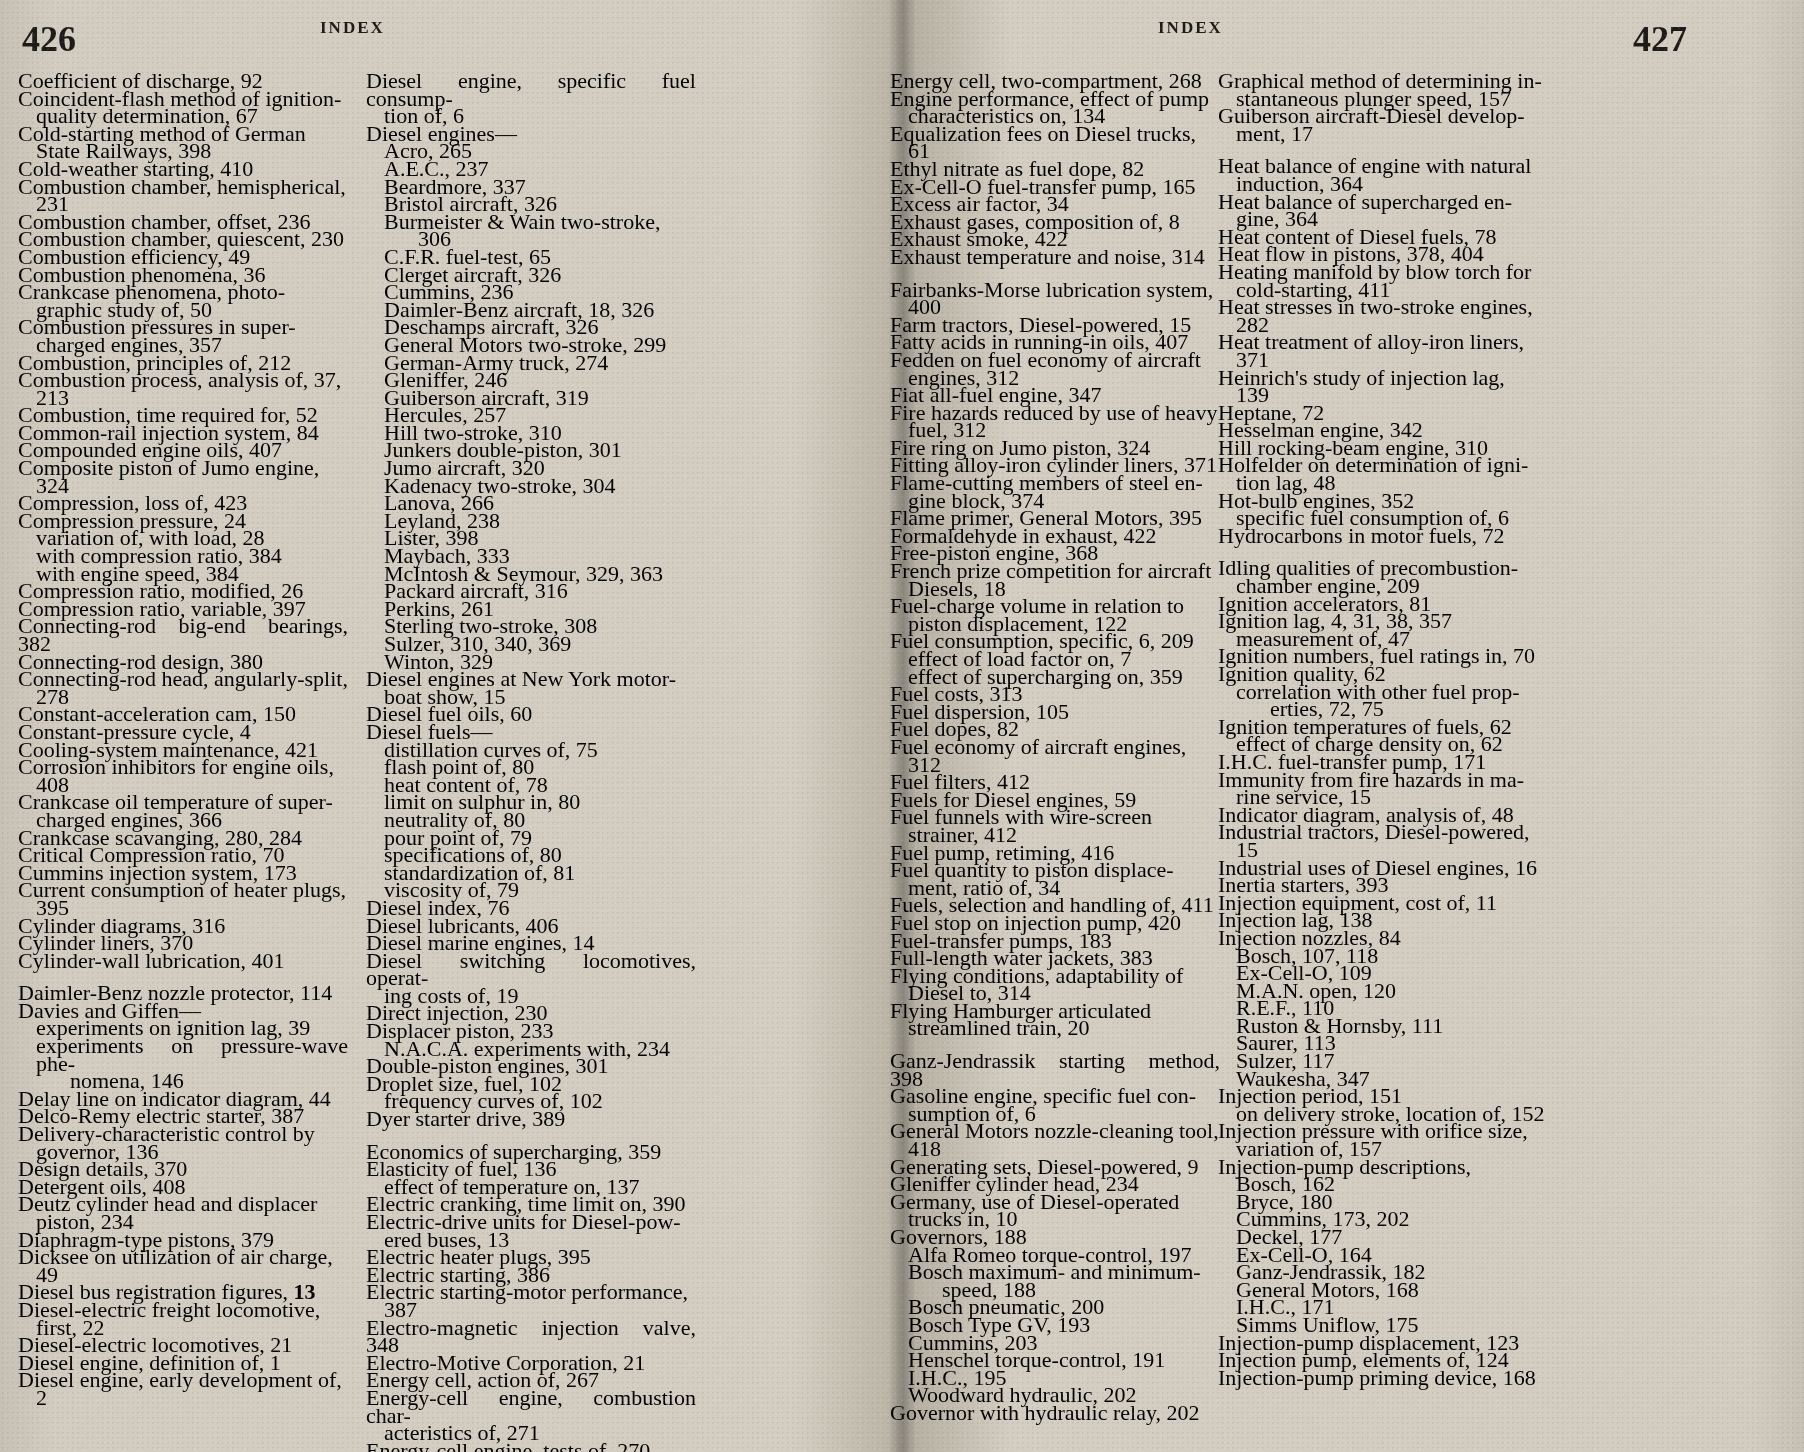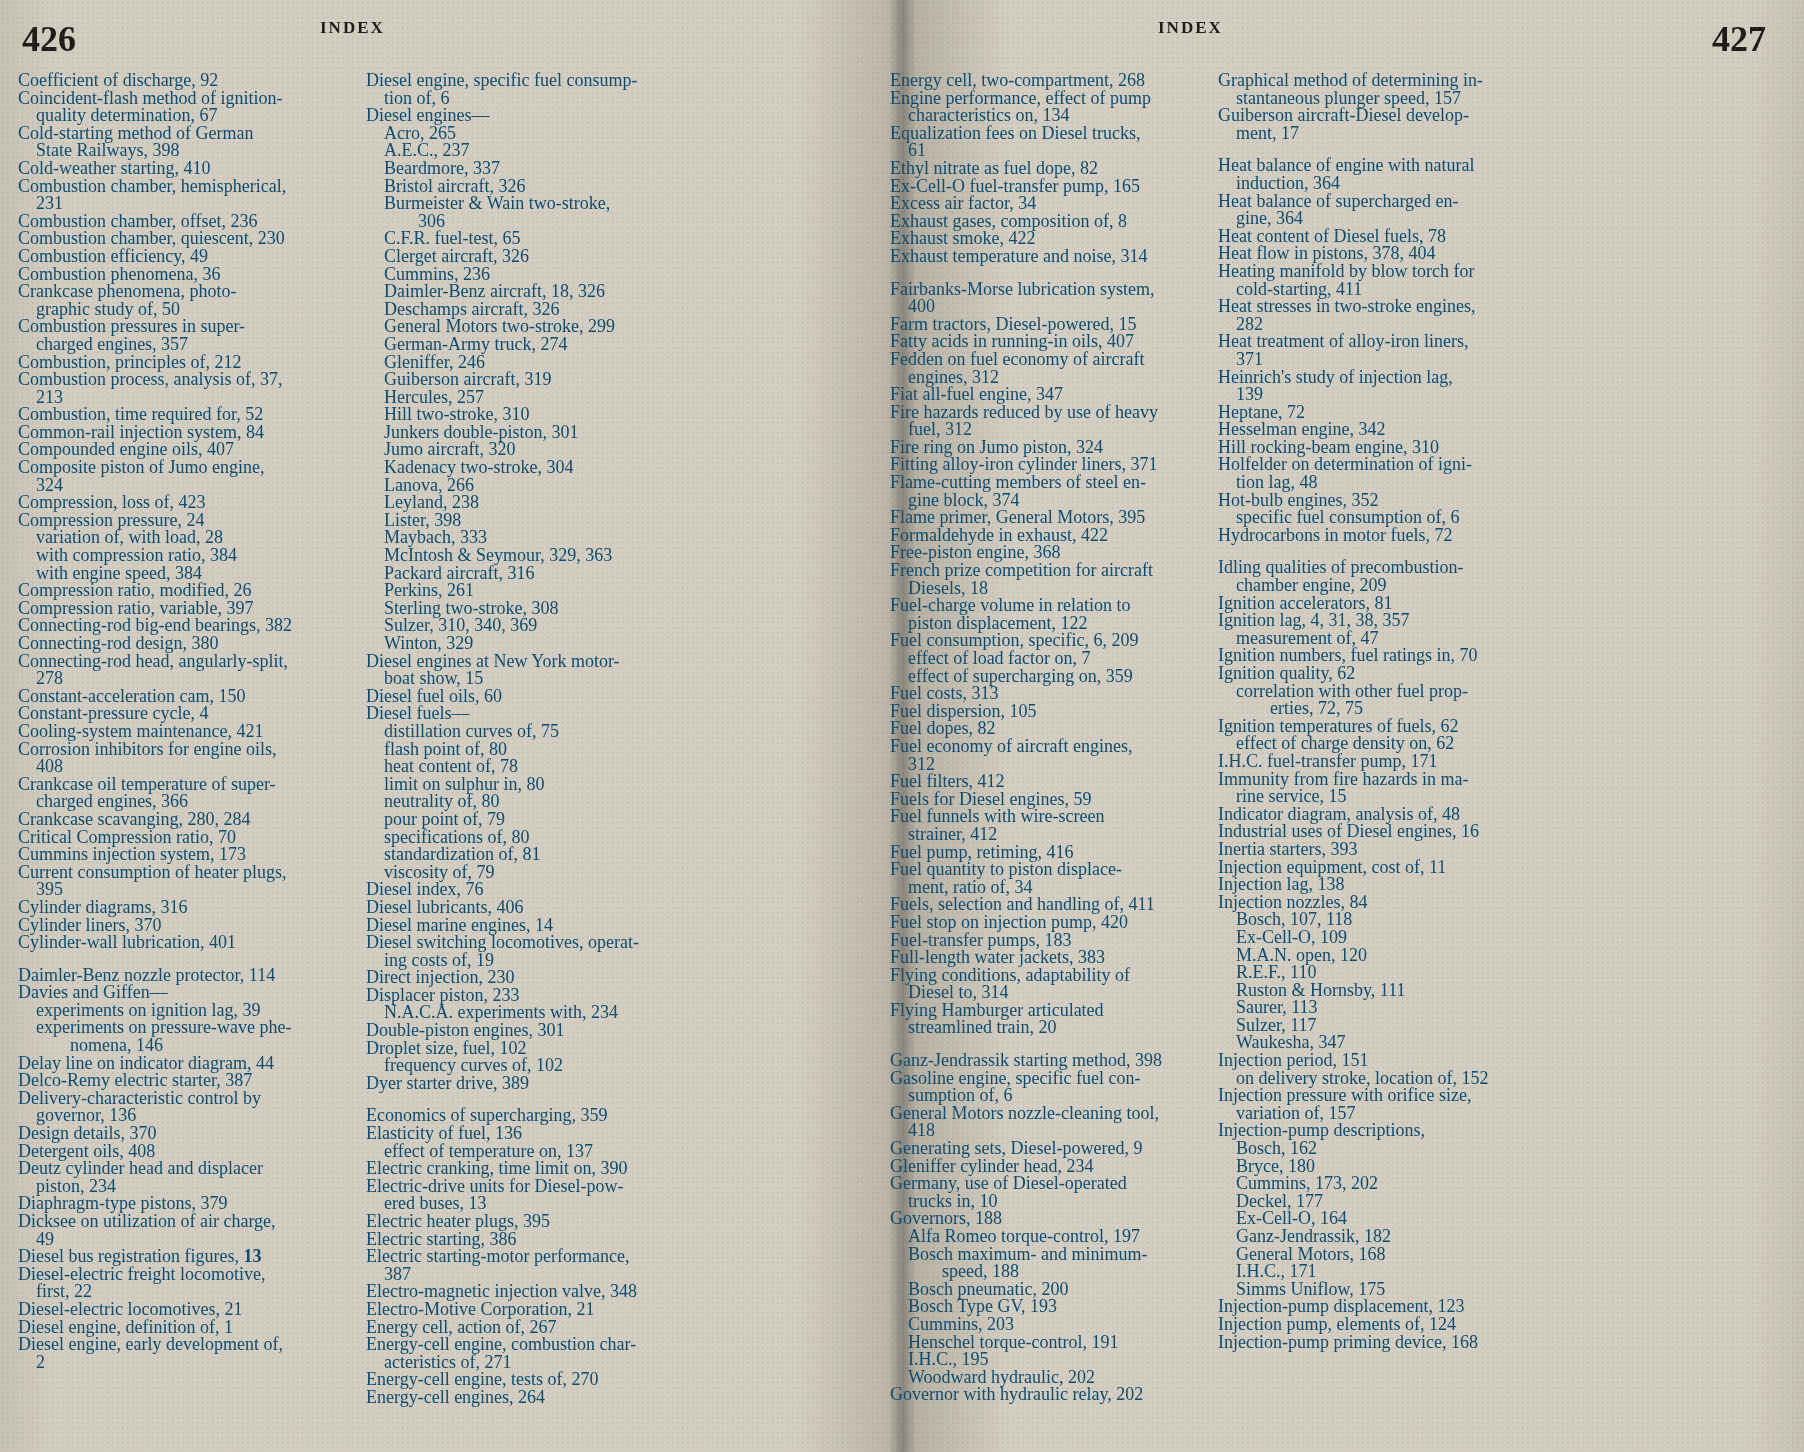--- a/index.html
+++ b/index.html
@@ -50,29 +50,29 @@
     top: 18px;
     font-weight: bold;
     letter-spacing: 2px;
     font-size: 17px;
     color: #1d1b17;
   }
   .head.num { letter-spacing: 0; font-size: 36px; }
   .head-left-num   { left: 22px; }
   .head-left-title { left: 320px; }
   .head-right-title{ left: 1158px; }
-  .head-right-num  { left: 1712px; }
+  .head-right-num  { left: 1633px; }
 
   
   .col {
     position: absolute;
     top: 72px;
-    font-size: 18px;
+    font-size: 22px;
     line-height: 17.6px;
-    color: #0c4a6e;
+    color: #000000;
     text-align: justify;
   }
   .col-1 { left: 18px;   width: 330px; }
   .col-2 { left: 366px;  width: 330px; }
   .col-3 { left: 872px;  width: 330px; margin-left: 18px; }
   .col-4 { left: 1218px; width: 330px; }
 
   .entry {
     margin: 0;
     padding: 0;
@@ -313,20 +313,21 @@
       <div class="entry"><span>Ignition lag, 4, 31, 38, 357</span></div>
       <div class="entry ind1"><span>measurement of, 47</span></div>
       <div class="entry"><span>Ignition numbers, fuel ratings in, 70</span></div>
       <div class="entry"><span>Ignition quality, 62</span></div>
       <div class="entry ind1"><span>correlation with other fuel prop-</span><span class="cont">erties, 72, 75</span></div>
       <div class="entry"><span>Ignition temperatures of fuels, 62</span></div>
       <div class="entry ind1"><span>effect of charge density on, 62</span></div>
       <div class="entry"><span>I.H.C. fuel-transfer pump, 171</span></div>
       <div class="entry"><span>Immunity from fire hazards in ma-</span><span class="cont">rine service, 15</span></div>
       <div class="entry"><span>Indicator diagram, analysis of, 48</span></div>
+      <div class="entry"><span>Industrial tractors, Diesel-powered,</span><span class="cont">15</span></div>
       <div class="entry"><span>Industrial uses of Diesel engines, 16</span></div>
       <div class="entry"><span>Inertia starters, 393</span></div>
       <div class="entry"><span>Injection equipment, cost of, 11</span></div>
       <div class="entry"><span>Injection lag, 138</span></div>
       <div class="entry"><span>Injection nozzles, 84</span></div>
       <div class="entry ind1"><span>Bosch, 107, 118</span></div>
       <div class="entry ind1"><span>Ex-Cell-O, 109</span></div>
       <div class="entry ind1"><span>M.A.N. open, 120</span></div>
       <div class="entry ind1"><span>R.E.F., 110</span></div>
       <div class="entry ind1"><span>Ruston &amp; Hornsby, 111</span></div>

